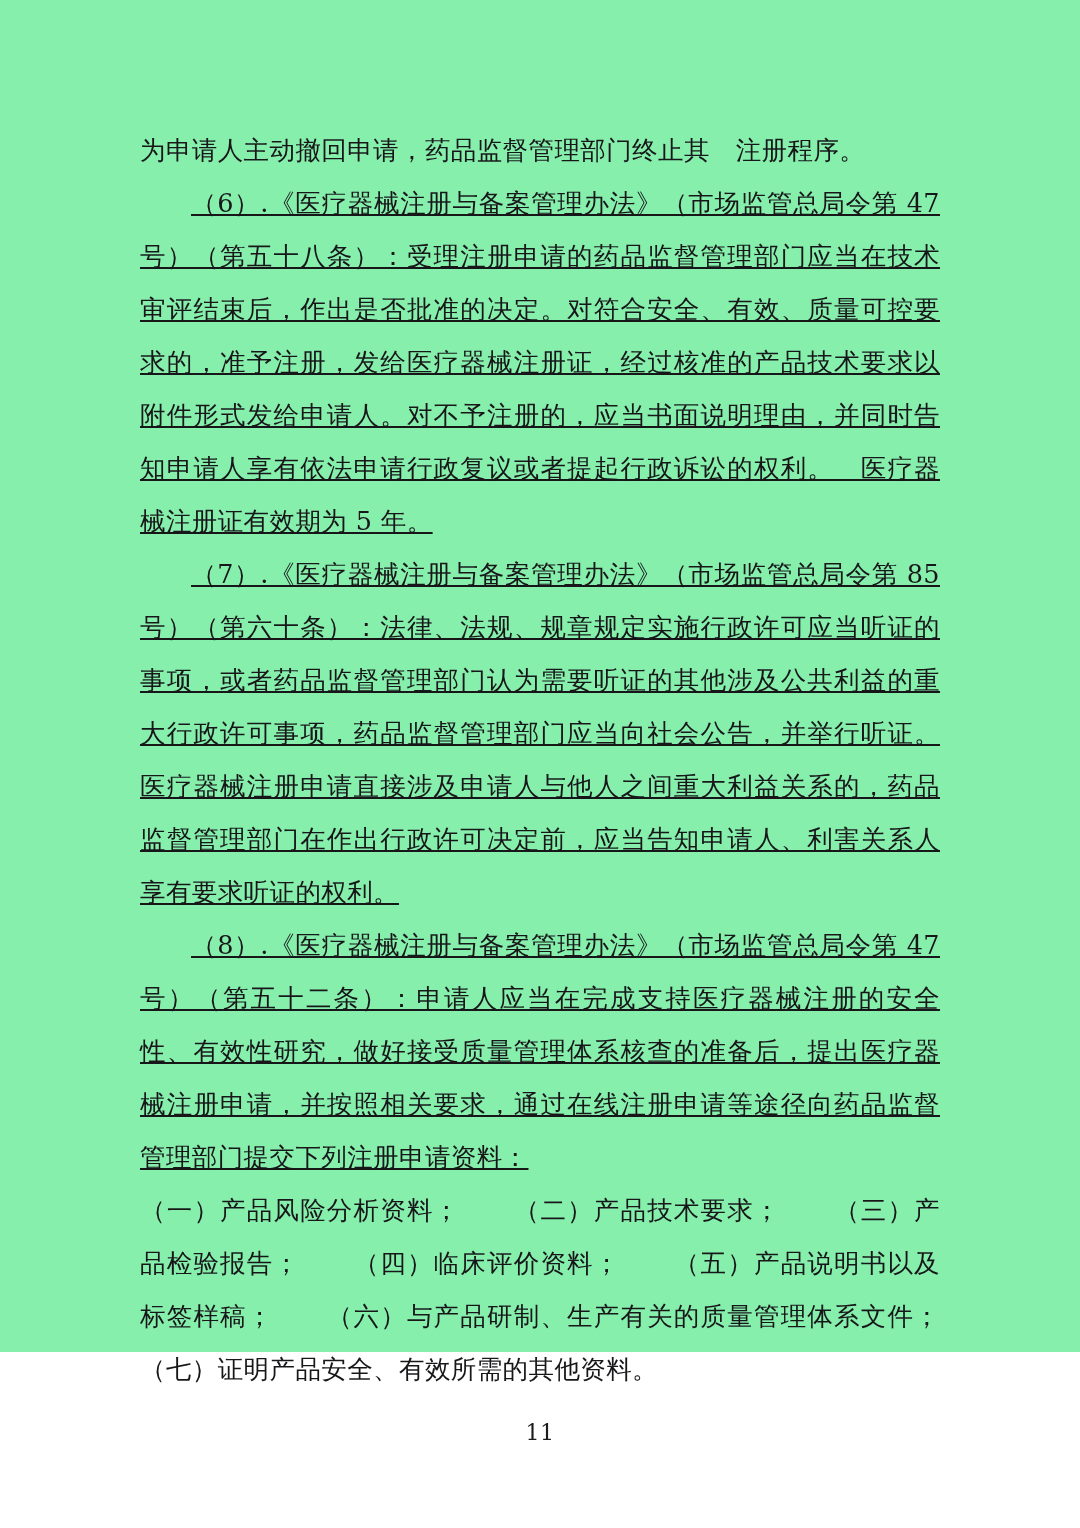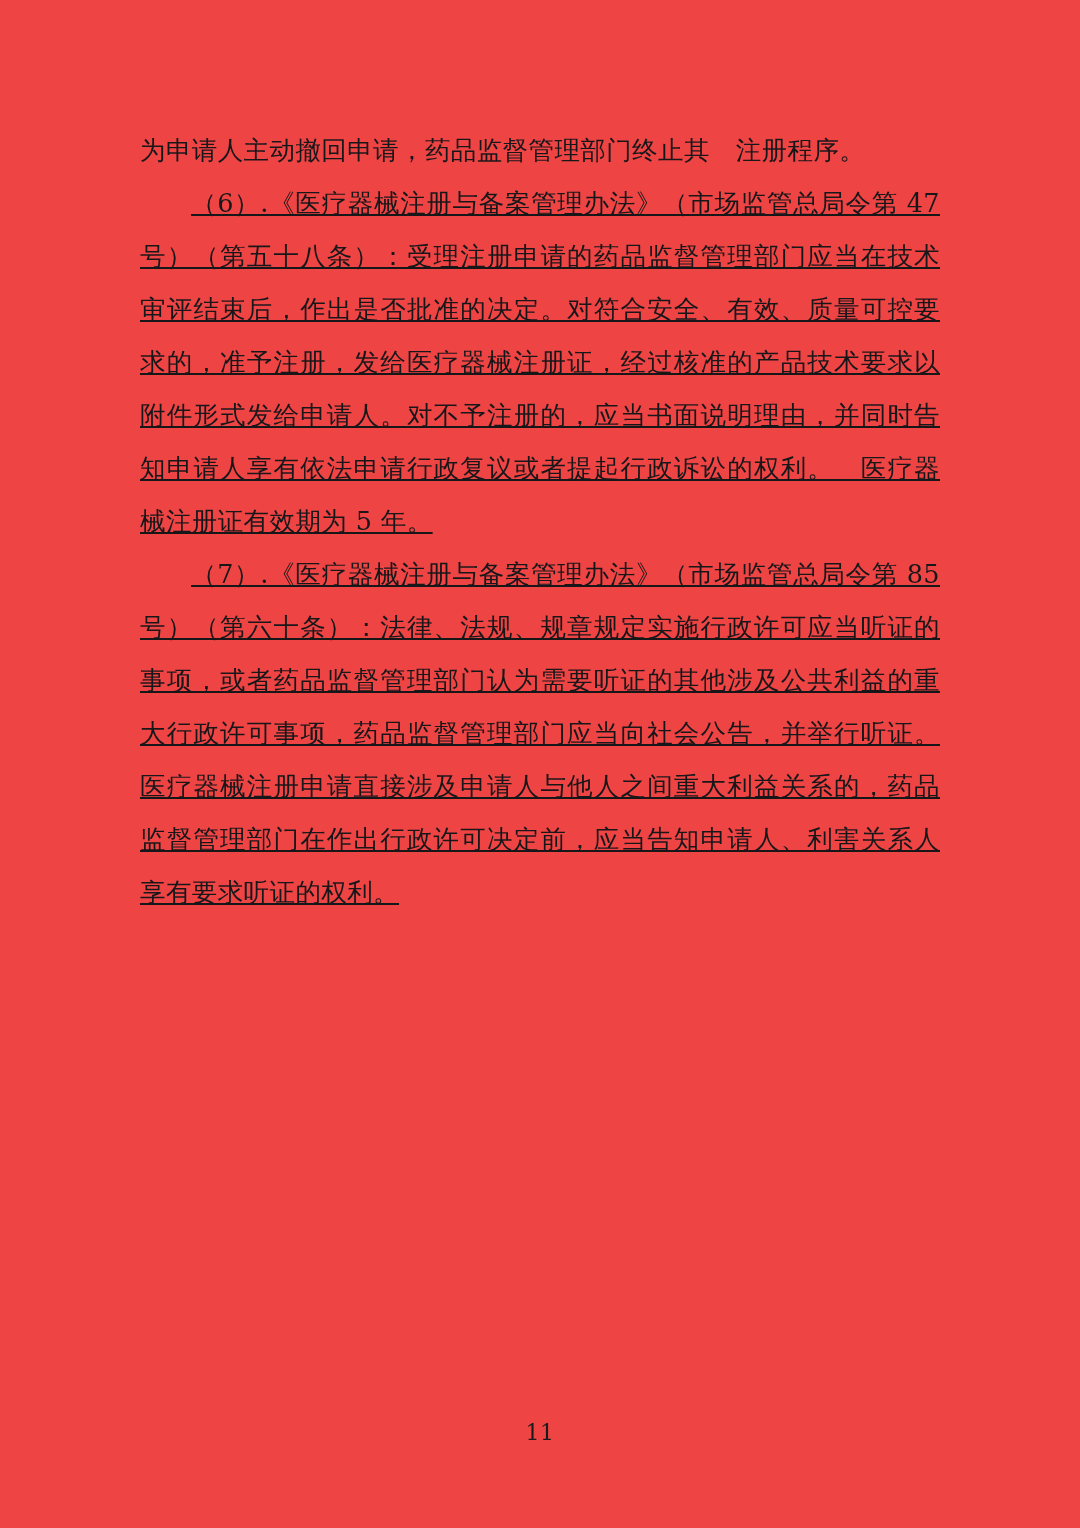--- a/index.html
+++ b/index.html
@@ -13,22 +13,22 @@
     font-family: "DejaVu Serif", "Liberation Serif", serif;
     color: #1b1b1b;
     position: relative;
     overflow: hidden;
   }
   .page {
     position: absolute;
     left: 0;
     top: 0;
     width: 1080px;
-    height: 1528px;
-    background: #ef4444;
+    height: 1352px;
+    background: #86efac;
   }
   .content {
     position: absolute;
     left: 140px;
     top: 124px;
     width: 800px;
   }
   .para {
     font-size: 25.5px;
     line-height: 53px;
@@ -58,15 +58,17 @@
   }
 </style>
 </head>
 <body>
 
 <div class="page">
   <div class="content">
     <p class="para">为申请人主动撤回申请，药品监督管理部门终止其　注册程序。</p>
     <p class="para indent">（6）.《医疗器械注册与备案管理办法》（市场监管总局令第 47 号）（第五十八条）：受理注册申请的药品监督管理部门应当在技术审评结束后，作出是否批准的决定。对符合安全、有效、质量可控要求的，准予注册，发给医疗器械注册证，经过核准的产品技术要求以附件形式发给申请人。对不予注册的，应当书面说明理由，并同时告知申请人享有依法申请行政复议或者提起行政诉讼的权利。　医疗器械注册证有效期为 5 年。</p>
     <p class="para indent">（7）.《医疗器械注册与备案管理办法》（市场监管总局令第 85 号）（第六十条）：法律、法规、规章规定实施行政许可应当听证的事项，或者药品监督管理部门认为需要听证的其他涉及公共利益的重大行政许可事项，药品监督管理部门应当向社会公告，并举行听证。医疗器械注册申请直接涉及申请人与他人之间重大利益关系的，药品监督管理部门在作出行政许可决定前，应当告知申请人、利害关系人享有要求听证的权利。</p>
+    <p class="para indent">（8）.《医疗器械注册与备案管理办法》（市场监管总局令第 47 号）（第五十二条）：申请人应当在完成支持医疗器械注册的安全性、有效性研究，做好接受质量管理体系核查的准备后，提出医疗器械注册申请，并按照相关要求，通过在线注册申请等途径向药品监督管理部门提交下列注册申请资料：</p>
+    <p class="para">（一）产品风险分析资料；　　（二）产品技术要求；　　（三）产品检验报告；　　（四）临床评价资料；　　（五）产品说明书以及标签样稿；　　（六）与产品研制、生产有关的质量管理体系文件；　　（七）证明产品安全、有效所需的其他资料。</p>
   </div>
   <div class="page-number">11</div>
 </div>
 
 </body></html>

